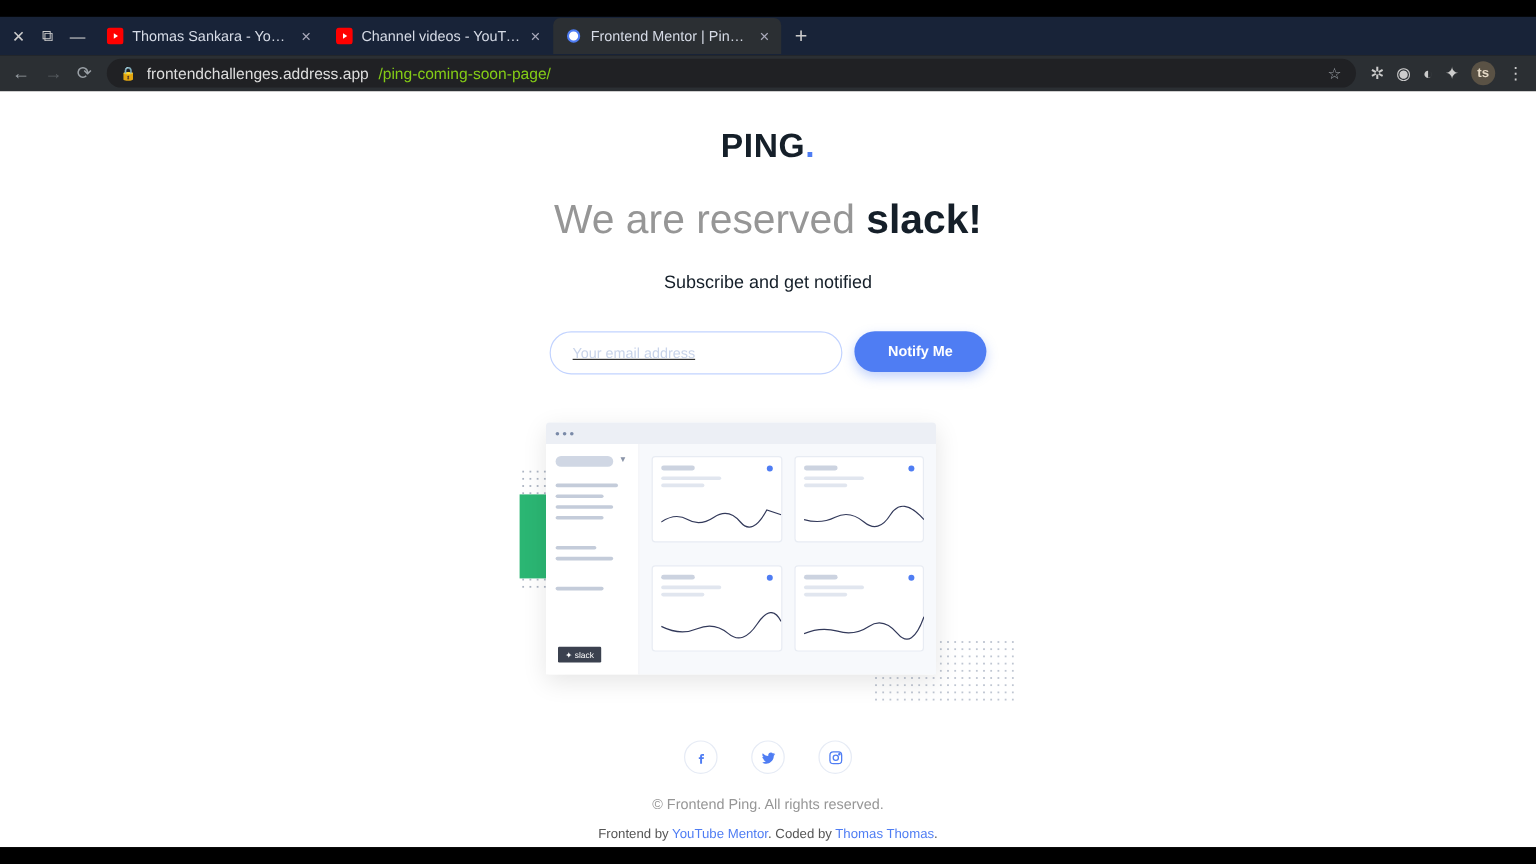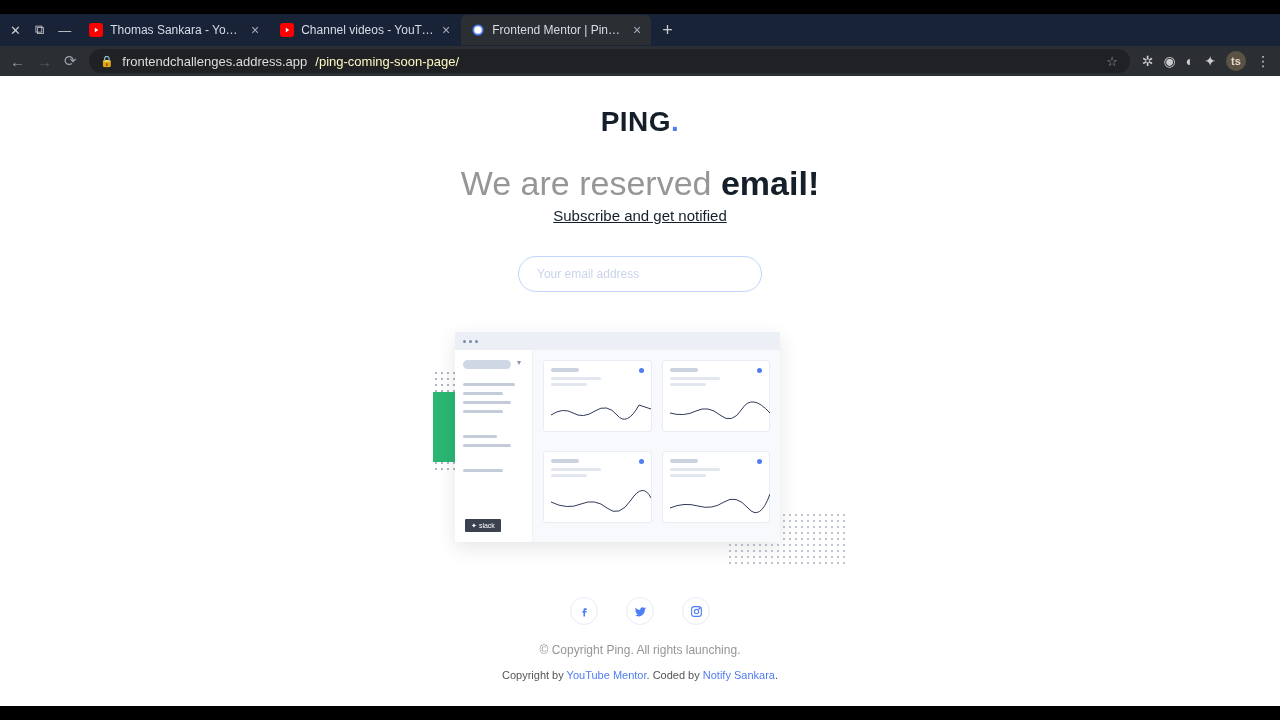--- a/index.html
+++ b/index.html
@@ -14,39 +14,39 @@
 .tab.active { background: #2b2f33; }
 .favicon { width: 14px; height: 14px; flex-shrink: 0; display: flex; align-items: center; justify-content: center; }
 .tab-title { white-space: nowrap; overflow: hidden; text-overflow: ellipsis; flex: 1; }
 .tab-close { color: #aab; font-size: 14px; flex-shrink: 0; }
 .newtab { color: #ccc; font-size: 18px; padding: 0 10px; cursor: pointer; }
 
 .addrbar { height: 30px; background: #2b2f33; display: flex; align-items: center; padding: 0 10px; gap: 12px; }
 .nav-ico { color: #9aa0a6; font-size: 15px; cursor: pointer; }
 .urlfield { flex: 1; background: #202124; border-radius: 15px; height: 24px; display: flex; align-items: center; padding: 0 12px; gap: 8px; color: #ddd; font-size: 13px; }
 .lock-ico { color: #9aa0a6; font-size: 11px; }
-.url-path { color: #fef9c3; }
+.url-path { color: #84cc16; }
 .star-ico { margin-left: auto; color: #9aa0a6; }
 .ext-icons { display: flex; gap: 10px; align-items: center; color: #ccc; font-size: 14px; }
 .ext-icons span { cursor: pointer; }
 .avatar { width: 20px; height: 20px; border-radius: 50%; background: #5a5245; color: #e5d9c6; font-size: 11px; font-weight: bold; display: flex; align-items: center; justify-content: center; }
 
 
 .viewport { background: #fff; height: 630px; overflow: hidden; }
 .page { width: 100%; display: flex; flex-direction: column; align-items: center; padding-top: 30px; color: #151f29; }
 
 .logo { font-size: 28px; font-weight: 800; letter-spacing: 0.5px; }
 .logo-dot { color: #4f7df3; }
 
 .headline { font-size: 34px; font-weight: 300; color: #969696; margin-top: 26px; }
 .headline b { color: #151f29; font-weight: 700; }
-.sub { font-size: 15px; color: #151f29; margin-top: 4px; text-decoration: underline; }
+.sub { font-size: 15px; color: #151f29; margin-top: 24px; }
 
 .form { display: flex; gap: 10px; margin-top: 32px; }
-.email { width: 244px; height: 36px; border: 1px solid #c2d3ff; border-radius: 22px; padding: 0 18px; font-size: 12px; color: #333; outline: none; }
+.email { width: 244px; height: 36px; border: 1px solid #c2d3ff; border-radius: 22px; padding: 0 18px; font-size: 12px; color: #333; outline: none; text-decoration: underline; }
 .email::placeholder { color: #c9d4ea; }
 .notify { width: 110px; height: 34px; background: #4f7df3; color: #fff; border: none; border-radius: 22px; font-size: 12px; font-weight: 600; cursor: pointer; box-shadow: 0 4px 10px rgba(79,125,243,0.35); }
 
 
 .illus { margin-top: 40px; position: relative; width: 370px; height: 225px; }
 .dots-l { position: absolute; left: -22px; top: 38px; width: 34px; height: 100px; background:
   radial-gradient(circle, #adb5c3 1px, transparent 1px); background-size: 6px 6px; }
 .dots-r { position: absolute; right: -22px; bottom: -10px; width: 120px; height: 55px; background:
   radial-gradient(circle, #bfc6d2 1px, transparent 1px); background-size: 6px 6px; }
 .greenblk { position: absolute; left: -22px; top: 60px; width: 24px; height: 70px; background: #2bb673; }
@@ -142,26 +142,27 @@
   </div>
 </div>
 
 <div class="viewport">
   <div class="page">
     <div class="logo">
       <span>PING</span><span class="logo-dot">.</span>
     </div>
 
     <h1 class="headline">
-      <span>We are reserved </span><b>email!</b>
+      <span>We are reserved </span><b>slack!</b>
     </h1>
     <p class="sub">Subscribe and get notified</p>
 
     <div class="form">
       <input class="email" type="email" placeholder="Your email address" style="">
+      <button class="notify">Notify Me</button>
     </div>
 
     <div class="illus">
       <div class="dots-l"></div>
       <div class="dots-r"></div>
       <div class="greenblk"></div>
       <div class="dash">
         <div class="dash-top">
             <i></i>
             <i></i>
@@ -236,20 +237,20 @@
         </a>
       <a class="social">
           <svg viewBox="0 0 24 24" fill="none" stroke="currentColor" stroke-width="2">
             <rect x="3" y="3" width="18" height="18" rx="5"></rect>
             <circle cx="12" cy="12" r="4"></circle>
             <circle cx="17.5" cy="6.5" r="1" fill="currentColor"></circle>
           </svg>
         </a>
     </div>
 
-    <p class="copy">© Copyright Ping. All rights launching.</p>
+    <p class="copy">© Frontend Ping. All rights reserved.</p>
     <p class="attr">
-      <span>Copyright by </span><a>YouTube Mentor</a><span>. Coded by </span><a>Notify Sankara</a><span>.</span>
+      <span>Frontend by </span><a>YouTube Mentor</a><span>. Coded by </span><a>Thomas Thomas</a><span>.</span>
     </p>
   </div>
 </div>
 
 <div class="bottombar"></div>
 
 </body></html>

